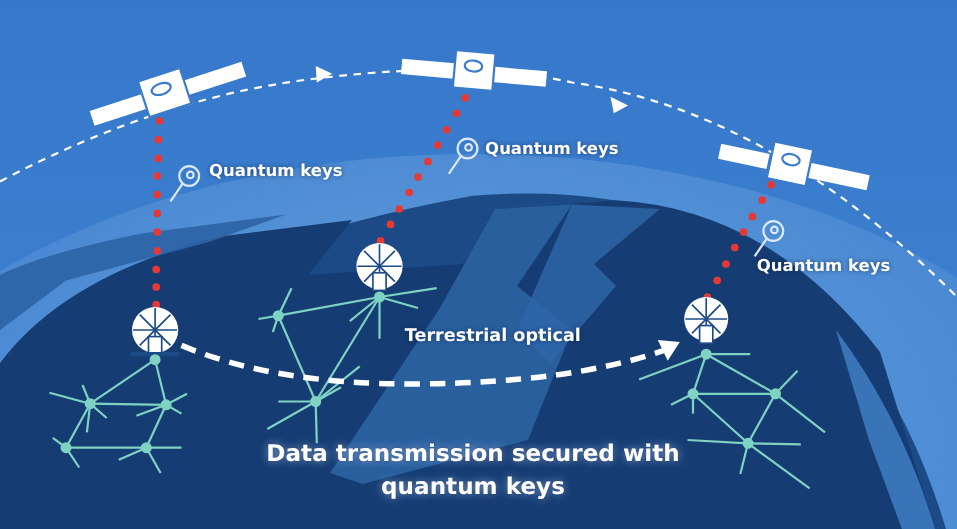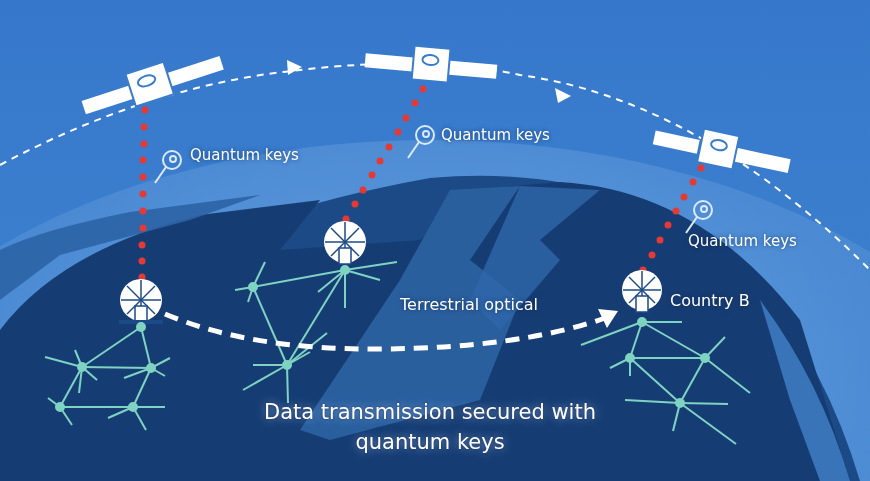--- a/index.html
+++ b/index.html
@@ -1,20 +1,20 @@
 <!DOCTYPE html>
 <html><head>
 <meta charset="utf-8">
 <style>
   html,body{margin:0;padding:0;}
   body{width:870px;height:481px;overflow:hidden;background:#3a7bcc;font-family:"DejaVu Sans","Liberation Sans",sans-serif;}
   #stage{position:relative;width:870px;height:481px;overflow:hidden;
     background:linear-gradient(180deg,#3677cb 0%,#3a7dcd 40%,#3f82cf 100%);}
   svg{position:absolute;left:0;top:0;}
-  .lbl{position:absolute;color:#fff;font-weight:normal;white-space:nowrap;text-shadow:0 0 4px rgba(10,30,70,.6);}
+  .lbl{position:absolute;color:#fff;font-weight:bold;white-space:nowrap;text-shadow:0 0 4px rgba(10,30,70,.6);}
   .qk{font-size:15px;}
   .country{font-size:16px;}
   .fiber{font-size:16px;line-height:22px;}
   .title{font-size:21px;line-height:30px;text-align:center;text-shadow:0 0 8px rgba(180,210,255,.7),0 0 3px rgba(0,20,60,.8);}
 </style>
 </head>
 <body>
 
 <div id="stage">
 <svg width="870" height="481" viewBox="0 0 870 481">
@@ -203,21 +203,20 @@
         <circle cx="680" cy="403" r="4"></circle>
   </g>
 
   <path d="M 165 314 Q 250 350 380 349 Q 520 348 605 318" fill="none" stroke="#fff" stroke-width="5" stroke-dasharray="14 9"></path>
   <polygon points="598,309 618,311 607,328" fill="#fff"></polygon>
 </svg>
 
 <div class="lbl qk" style="left:190px;top:146px">Quantum keys</div>
 <div class="lbl qk" style="left:441px;top:126px">Quantum keys</div>
 <div class="lbl qk" style="left:688px;top:232px">Quantum keys</div>
-<div class="lbl country" style="left:670px;top:291px">Country B</div>
-<div class="lbl fiber" style="left:400px;top:294px">
+<div class="lbl fiber" style="left:368px;top:294px">
   <div>Terrestrial optical</div>
 </div>
 <div class="lbl title" style="left:200px;top:397px;width:460px">
   <div>Data transmission secured with</div>
   <div>quantum keys</div>
 </div>
 </div>
 
 </body></html>

